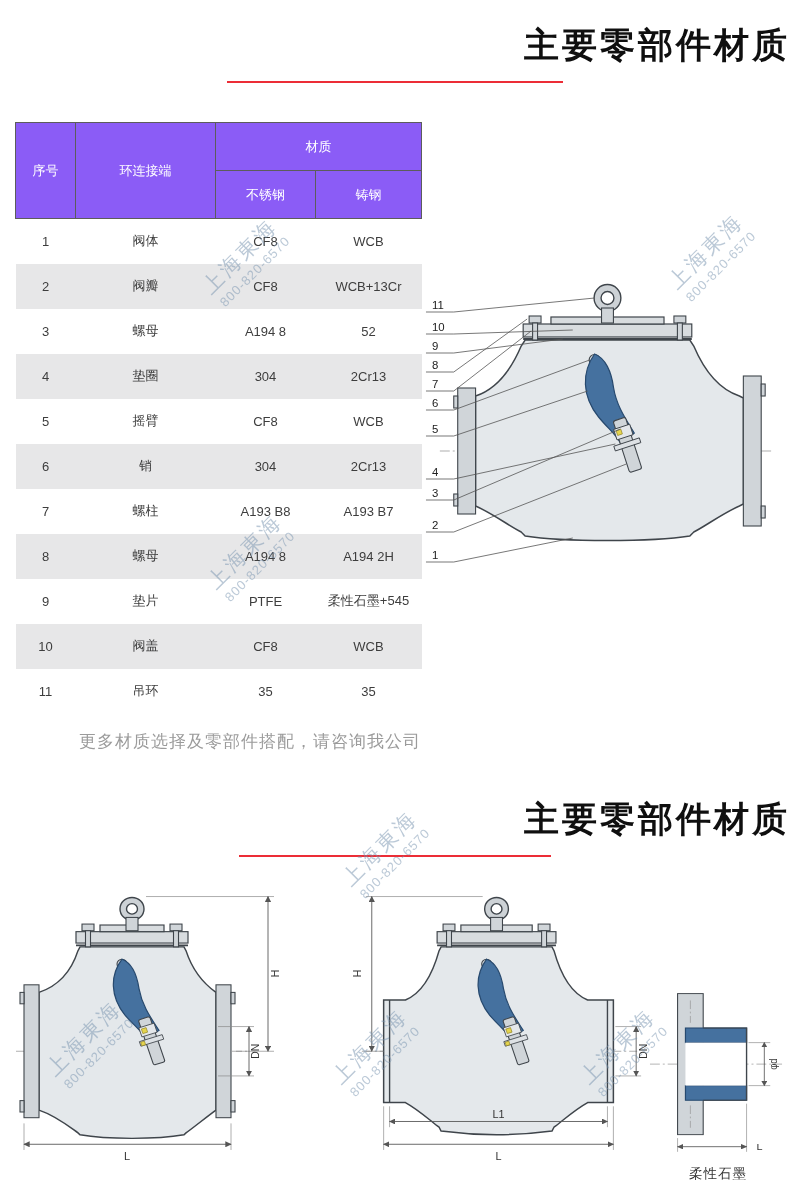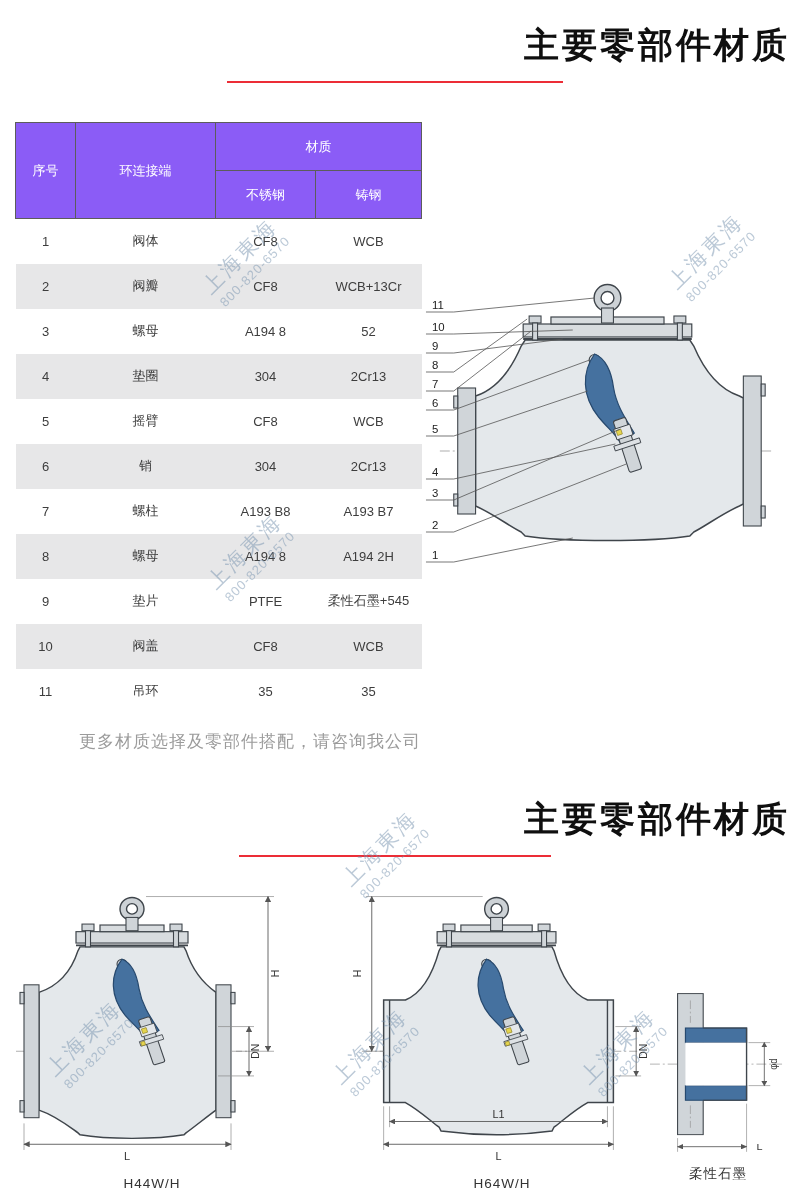--- a/index.html
+++ b/index.html
@@ -275,21 +275,20 @@
       <line class="ext" x1="206" y1="146" x2="242" y2="146"></line>
       <line class="ext" x1="206" y1="198" x2="242" y2="198"></line>
       <line class="dim" x1="237" y1="146" x2="237" y2="198" marker-start="url(#mA)" marker-end="url(#mA)"></line>
       <text class="dimtxt" transform="rotate(-90 247 172)" x="247" y="172" text-anchor="middle">DN</text>
 
       <line class="ext" x1="12" y1="248" x2="12" y2="276"></line>
       <line class="ext" x1="219" y1="248" x2="219" y2="276"></line>
       <line class="dim" x1="12" y1="270" x2="219" y2="270" marker-start="url(#mA)" marker-end="url(#mA)"></line>
       <text class="dimtxt" x="115" y="287" text-anchor="middle">L</text>
     </svg>
-    <div class="draw-label">H44W/H</div>
   </div>
 
   <div class="draw" style="left:348px; top:888px; width:308px;">
     <svg width="305" height="280" viewBox="0 0 308 295" preserveAspectRatio="none">
       <defs>
         <marker id="mB" viewBox="0 0 10 10" refX="9" refY="5" markerWidth="7" markerHeight="7" orient="auto-start-reverse">
           <path d="M0,0 L10,5 L0,10 Z" fill="#555"></path>
         </marker>
       </defs>
       <line class="cl" x1="14" y1="172" x2="292" y2="172"></line>
@@ -330,21 +329,20 @@
       <line class="ext" x1="42" y1="230" x2="42" y2="252"></line>
       <line class="ext" x1="262" y1="230" x2="262" y2="252"></line>
       <line class="dim" x1="42" y1="246" x2="262" y2="246" marker-start="url(#mB)" marker-end="url(#mB)"></line>
       <text class="dimtxt" x="152" y="242" text-anchor="middle">L1</text>
 
       <line class="ext" x1="36" y1="230" x2="36" y2="276"></line>
       <line class="ext" x1="268" y1="230" x2="268" y2="276"></line>
       <line class="dim" x1="36" y1="270" x2="268" y2="270" marker-start="url(#mB)" marker-end="url(#mB)"></line>
       <text class="dimtxt" x="152" y="287" text-anchor="middle">L</text>
     </svg>
-    <div class="draw-label">H64W/H</div>
   </div>
 
   <div class="draw" style="left:648px; top:985px; width:140px;">
     <svg width="138" height="172" viewBox="0 0 140 200" preserveAspectRatio="none">
       <defs>
         <marker id="mC" viewBox="0 0 10 10" refX="9" refY="5" markerWidth="7" markerHeight="7" orient="auto-start-reverse">
           <path d="M0,0 L10,5 L0,10 Z" fill="#555"></path>
         </marker>
       </defs>
       <line class="cl" x1="2" y1="92" x2="136" y2="92"></line>

